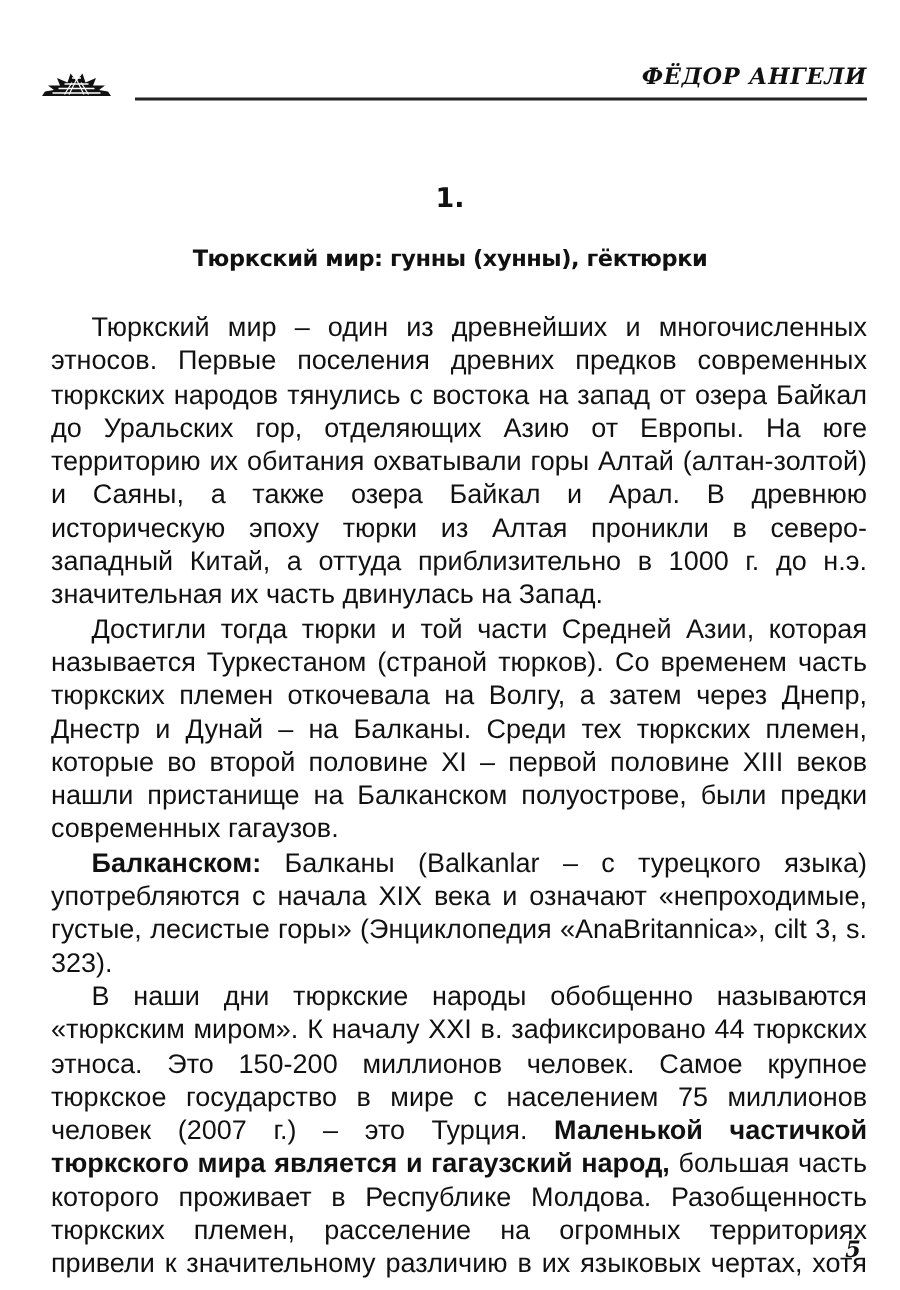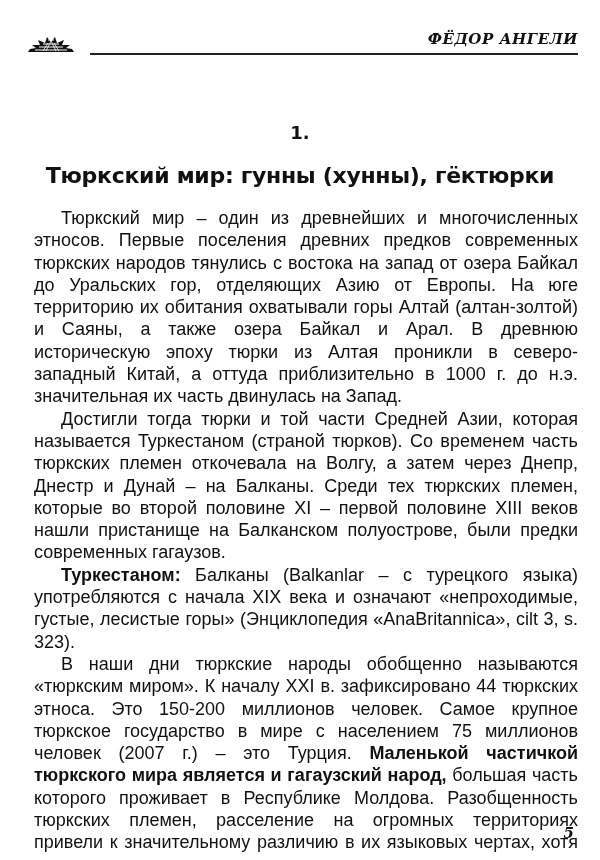--- a/index.html
+++ b/index.html
@@ -10,21 +10,21 @@
     body {
       width: 600px;
       height: 860px;
       position: relative;
       overflow: hidden;
       color: #111111;
     }
     .header {
       position: absolute;
       left: 0;
-      top: 0;
+      top: 12px;
       width: 600px;
       height: 60px;
     }
     .ornament {
       position: absolute;
       left: 26px;
       top: 36px;
       width: 50px;
       height: 18px;
     }
@@ -58,21 +58,21 @@
       font-size: 18px;
     }
     .chapter-title {
       position: absolute;
       left: 0;
       width: 600px;
       top: 163px;
       text-align: center;
       font-family: "DejaVu Sans", sans-serif;
       font-weight: bold;
-      font-size: 22px;
+      font-size: 15px;
       letter-spacing: -0.3px;
     }
     .body-text {
       position: absolute;
       left: 34px;
       width: 544px;
       top: 207px;
       font-family: "Liberation Sans", sans-serif;
       font-size: 18px;
       line-height: 22.3px;
@@ -108,17 +108,17 @@
   <div class="running-head">ФЁДОР АНГЕЛИ</div>
   <div class="rule"></div>
 </div>
 
 <div class="chapter-number">1.</div>
 <div class="chapter-title">Тюркский мир: гунны (хунны), гёктюрки</div>
 
 <div class="body-text">
   <p><span>Тюркский мир – один из древнейших и многочисленных этносов. Первые поселения древних предков современных тюркских народов тянулись с востока на запад от озера Байкал до Уральских гор, отделяющих Азию от Европы. На юге территорию их обитания охватывали горы Алтай (алтан-золтой) и Саяны, а также озера Байкал и Арал. В древнюю историческую эпоху тюрки из Алтая проникли в северо-западный Китай, а оттуда приблизительно в 1000 г. до н.э. значительная их часть двинулась на Запад.</span></p>
   <p><span>Достигли тогда тюрки и той части Средней Азии, которая называется Туркестаном (страной тюрков). Со временем часть тюркских племен откочевала на Волгу, а затем через Днепр, Днестр и Дунай – на Балканы. Среди тех тюркских племен, которые во второй половине XI – первой половине XIII веков нашли пристанище на Балканском полуострове, были предки современных гагаузов.</span></p>
-  <p><b>Туркестаном:</b><span> Балканы (Balkanlar – с турецкого языка)  употребляются с начала XIX века и означают «непроходимые, густые, лесистые горы» (Энциклопедия «AnaBritannica», cilt 3, s. 323).</span></p>
+  <p><b>Балканском:</b><span> Балканы (Balkanlar – с турецкого языка)  употребляются с начала XIX века и означают «непроходимые, густые, лесистые горы» (Энциклопедия «AnaBritannica», cilt 3, s. 323).</span></p>
   <p><span>В наши дни тюркские народы обобщенно называются «тюркским миром». К началу XXI в. зафиксировано 44 тюркских этноса. Это 150-200 миллионов человек. Самое крупное тюркское государство в мире с населением 75 миллионов человек (2007 г.) – это Турция. </span><b>Маленькой частичкой тюркского мира является и гагаузский народ,</b><span> большая часть которого проживает в Республике Молдова. Разобщенность тюркских племен, расселение на огромных территориях привели к значительному различию в их языковых чертах, хотя в далекую старину все они говорили на двух-трех древнетюркских диалектах.</span></p>
 </div>
 
 <div class="page-number">5</div>
 
 </body></html>

